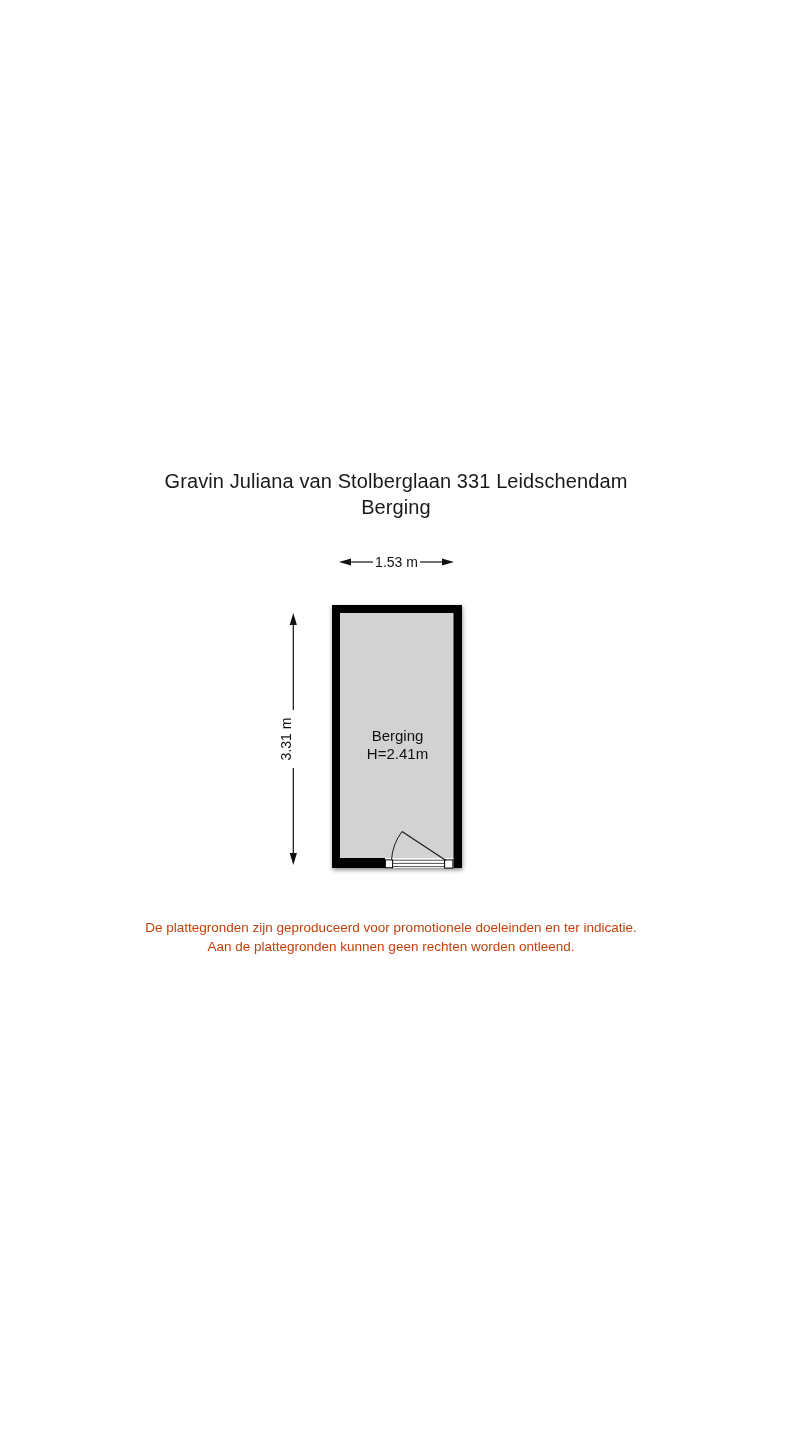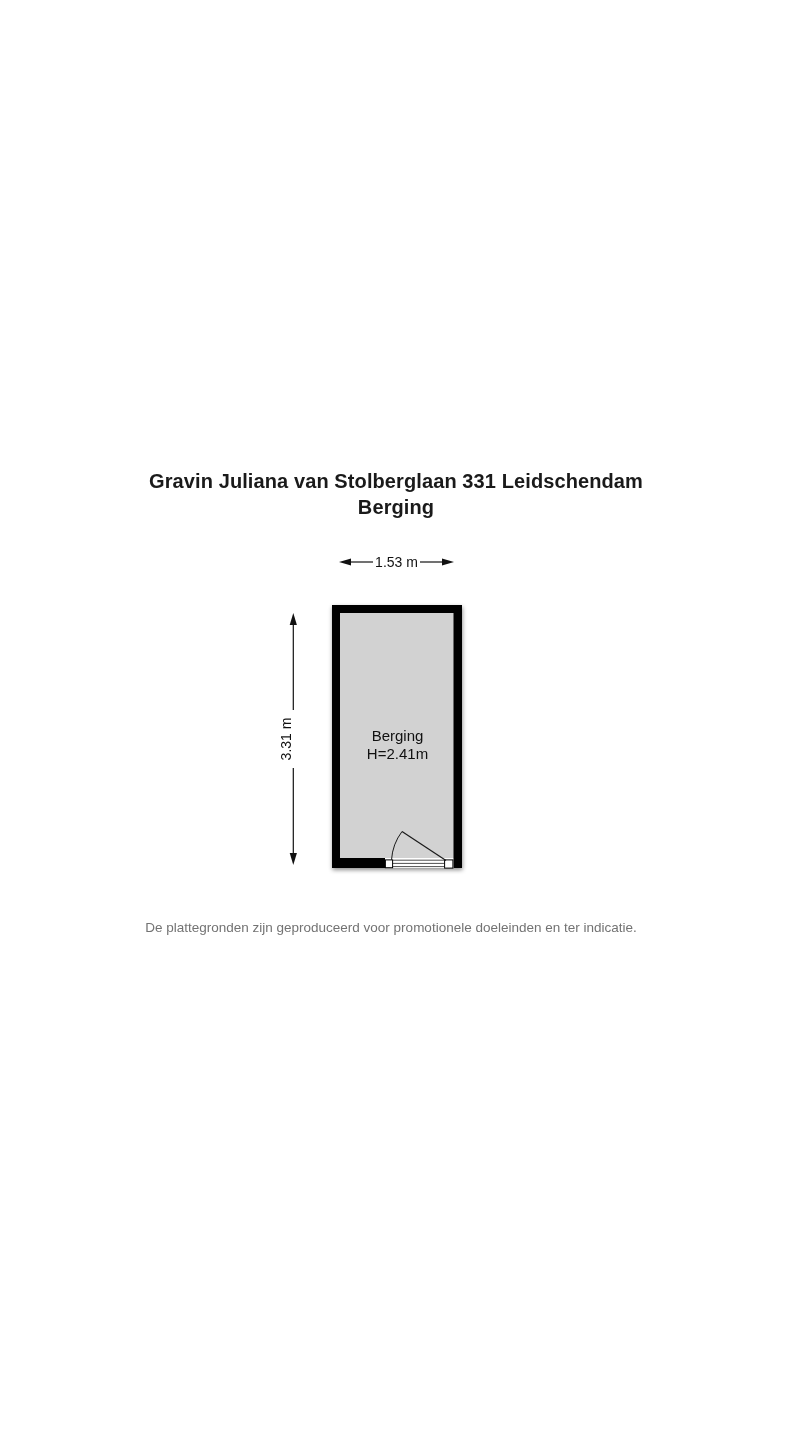--- a/index.html
+++ b/index.html
@@ -9,21 +9,21 @@
     font-family: "Liberation Sans", sans-serif;
     color: #111111;
     position: relative;
     overflow: hidden;
   }
   .page-title {
     position: absolute;
     left: 0; top: 469px;
     width: 792px;
     text-align: center;
-    font-weight: bold;
+    font-weight: normal;
     font-size: 20px;
     line-height: 25.5px;
     color: #1a1a1a;
     letter-spacing: 0.1px;
   }
   .plan-svg {
     position: absolute;
     left: 260px; top: 540px;
   }
   .dim-text {
@@ -36,21 +36,21 @@
     font-size: 15px;
     fill: #111111;
   }
   .footer {
     position: absolute;
     left: 0; top: 918px;
     width: 782px;
     text-align: center;
     font-size: 13.5px;
     line-height: 19px;
-    color: #737373;
+    color: #c2410c;
   }
 </style>
 </head>
 <body>
 
 <div>
 
   <div class="page-title">
     <div>Gravin Juliana van Stolberglaan 331 Leidschendam</div>
     <div>Berging</div>
@@ -94,15 +94,16 @@
         <path d="M 142 291.5 A 53 53 0 0 0 131.5 319.8" fill="none" stroke="#1a1a1a" stroke-width="1"></path>
       </g>
 
       <text class="room-text" x="137.5" y="200.5" text-anchor="middle">Berging</text>
       <text class="room-text" x="137.5" y="218.5" text-anchor="middle">H=2.41m</text>
     </g>
   </svg>
 
   <div class="footer">
     <div>De plattegronden zijn geproduceerd voor promotionele doeleinden en ter indicatie.</div>
+    <div>Aan de plattegronden kunnen geen rechten worden ontleend.</div>
   </div>
 
 </div>
 
 </body></html>

